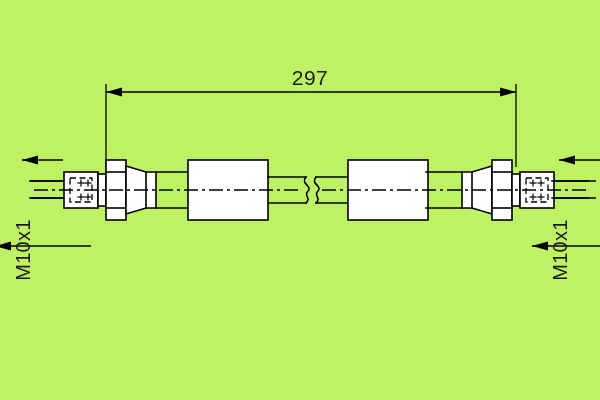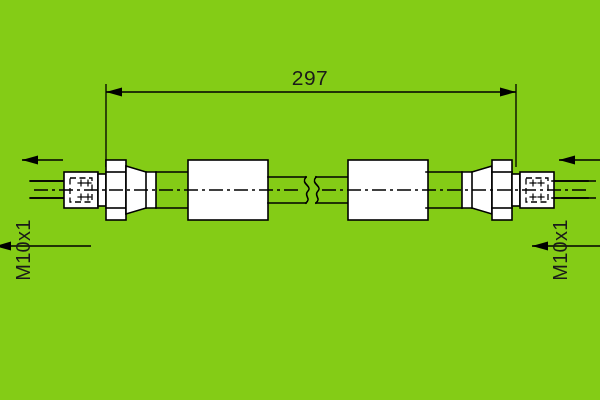--- a/index.html
+++ b/index.html
@@ -4,21 +4,21 @@
 <style>
   html, body {
     margin: 0;
     padding: 0;
     background: #ffffff;
   }
   #canvas-wrap {
     position: relative;
     width: 600px;
     height: 400px;
-    background: #84cc16;
+    background: #bef264;
     font-family: "Liberation Sans", sans-serif;
     overflow: hidden;
   }
   svg.drawing {
     position: absolute;
     left: 0;
     top: 0;
     width: 600px;
     height: 400px;
   }

